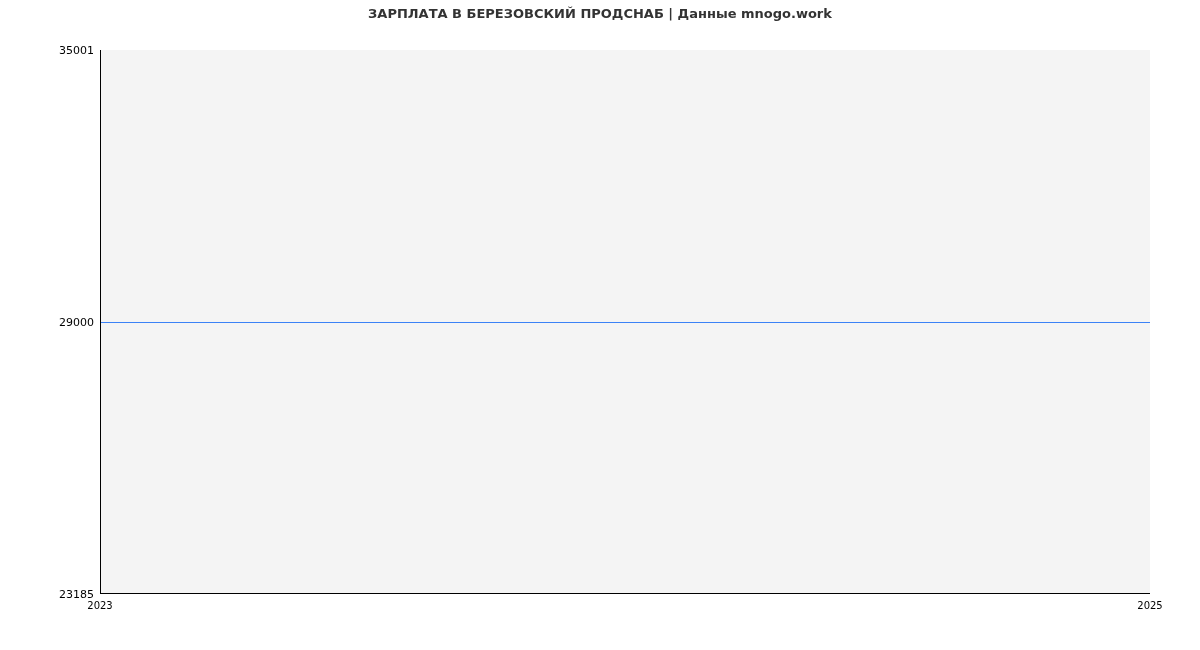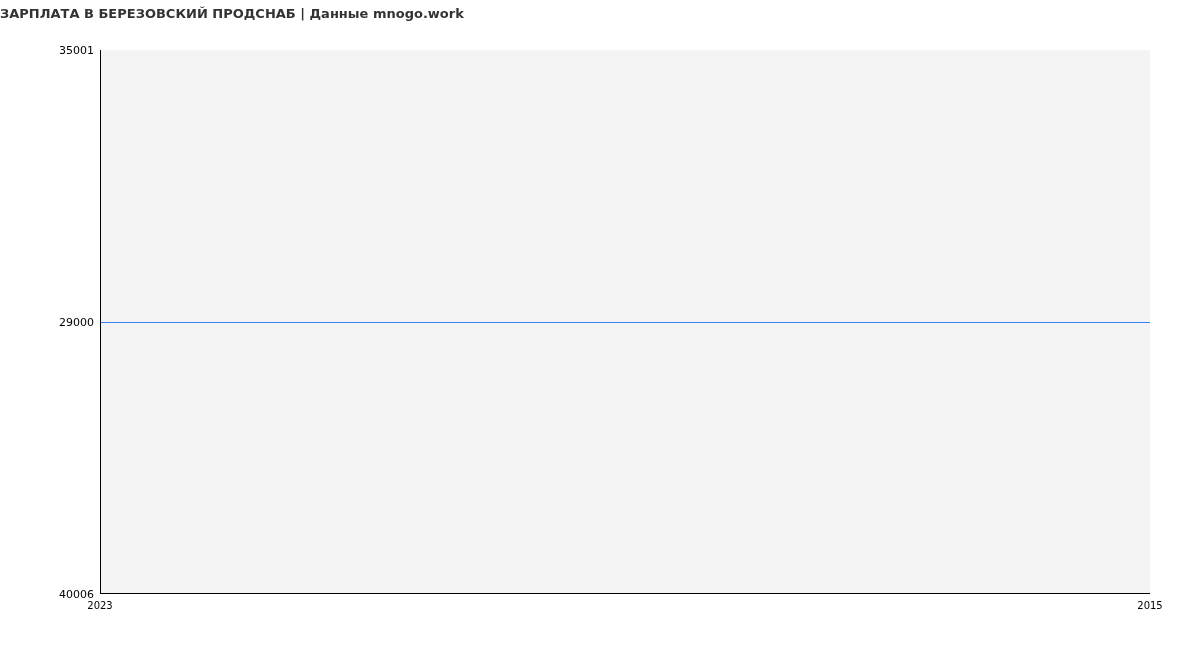--- a/index.html
+++ b/index.html
@@ -10,20 +10,21 @@
     background: #ffffff;
     font-family: "DejaVu Sans", "Helvetica Neue", Arial, sans-serif;
     color: #333;
     overflow: hidden;
   }
   .title {
     position: absolute;
     top: 6px;
     left: 0;
     width: 1200px;
+    text-align: center;
     font-size: 13px;
     font-weight: 600;
     color: #333;
   }
   .plot-area {
     position: absolute;
     left: 100px;
     top: 50px;
     width: 1050px;
     height: 544px;
@@ -59,18 +60,18 @@
 </style>
 </head>
 <body>
 
 <div class="title">ЗАРПЛАТА В БЕРЕЗОВСКИЙ ПРОДСНАБ | Данные mnogo.work</div>
 
 <div class="plot-area">
   <div class="data-line" id="data-line" style="top: 272px;"></div>
 </div>
 
-<div class="ytick" id="ytick-0" style="top: 594px;">40006</div>
+<div class="ytick" id="ytick-0" style="top: 594px;">23185</div>
 <div class="ytick" id="ytick-1" style="top: 322px;">29000</div>
 <div class="ytick" id="ytick-2" style="top: 50px;">35001</div>
 
 <div class="xtick" id="xtick-0" style="left: 100px;">2023</div>
-<div class="xtick" id="xtick-1" style="left: 1150px;">2015</div>
+<div class="xtick" id="xtick-1" style="left: 1150px;">2025</div>
 
 </body></html>

